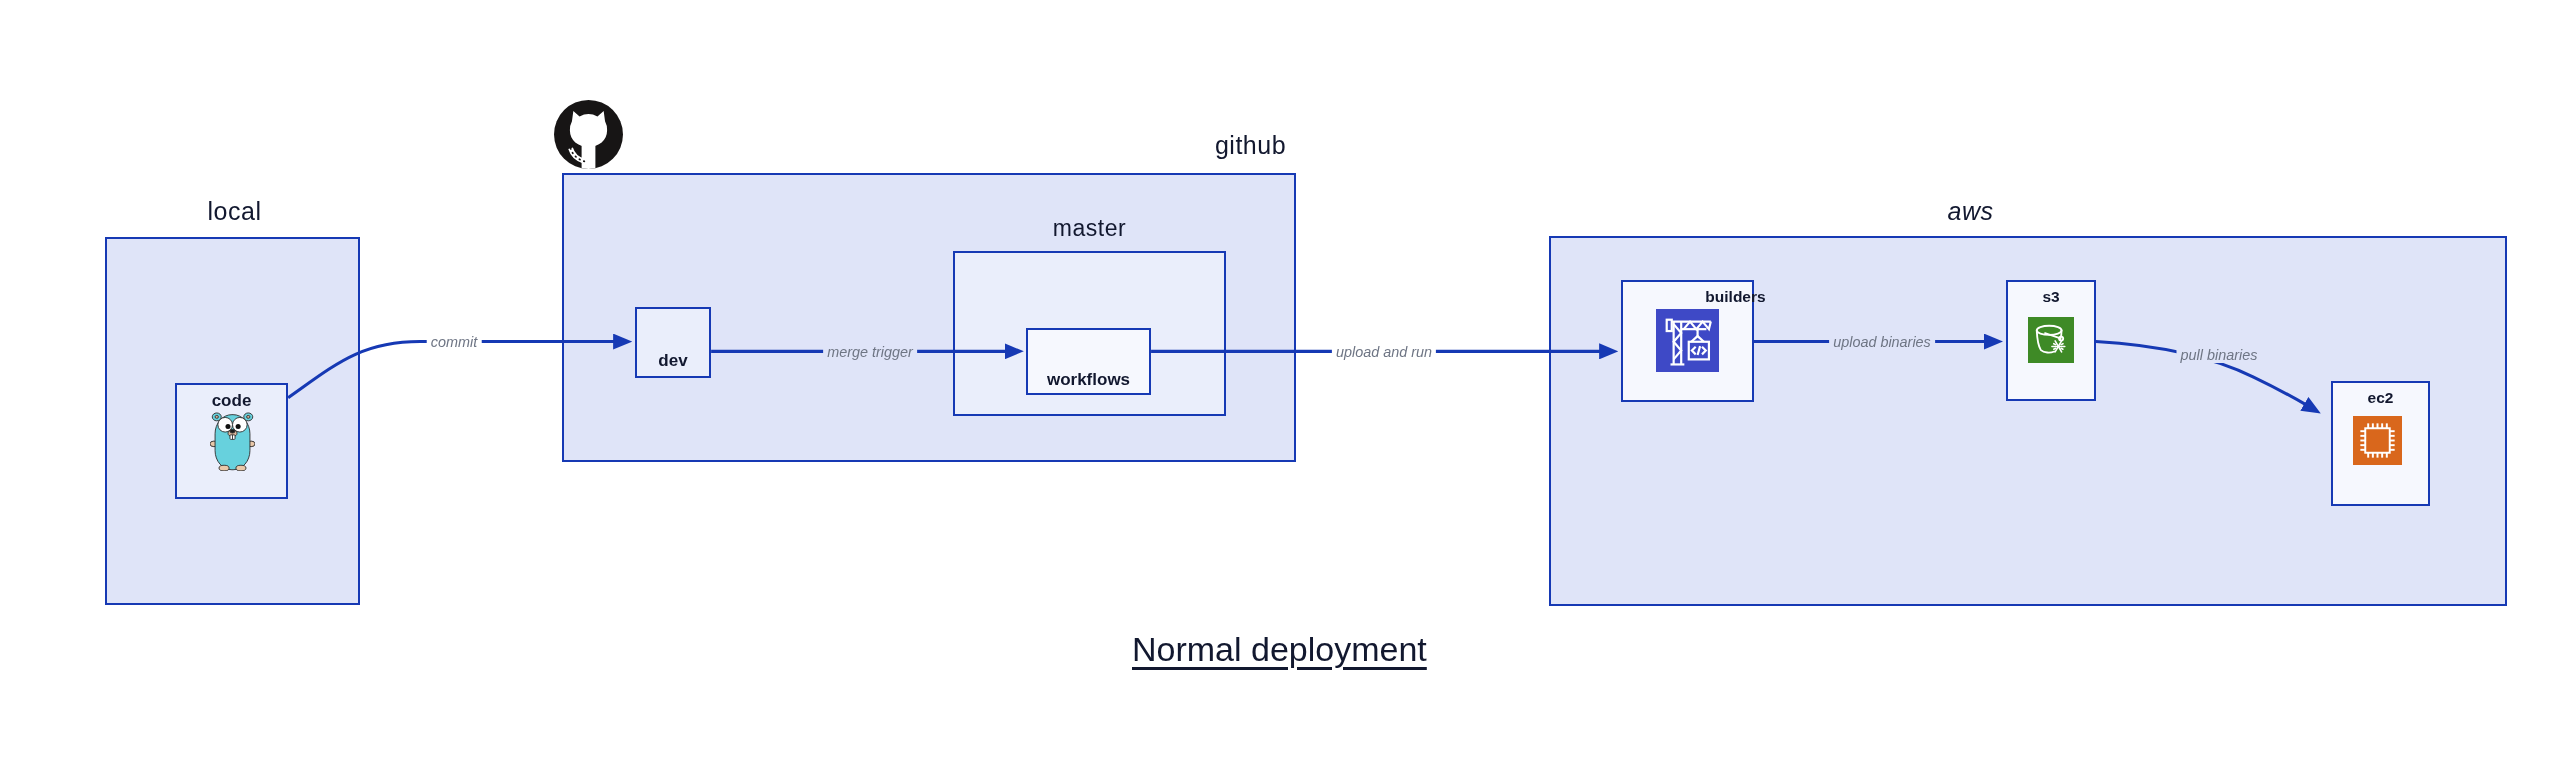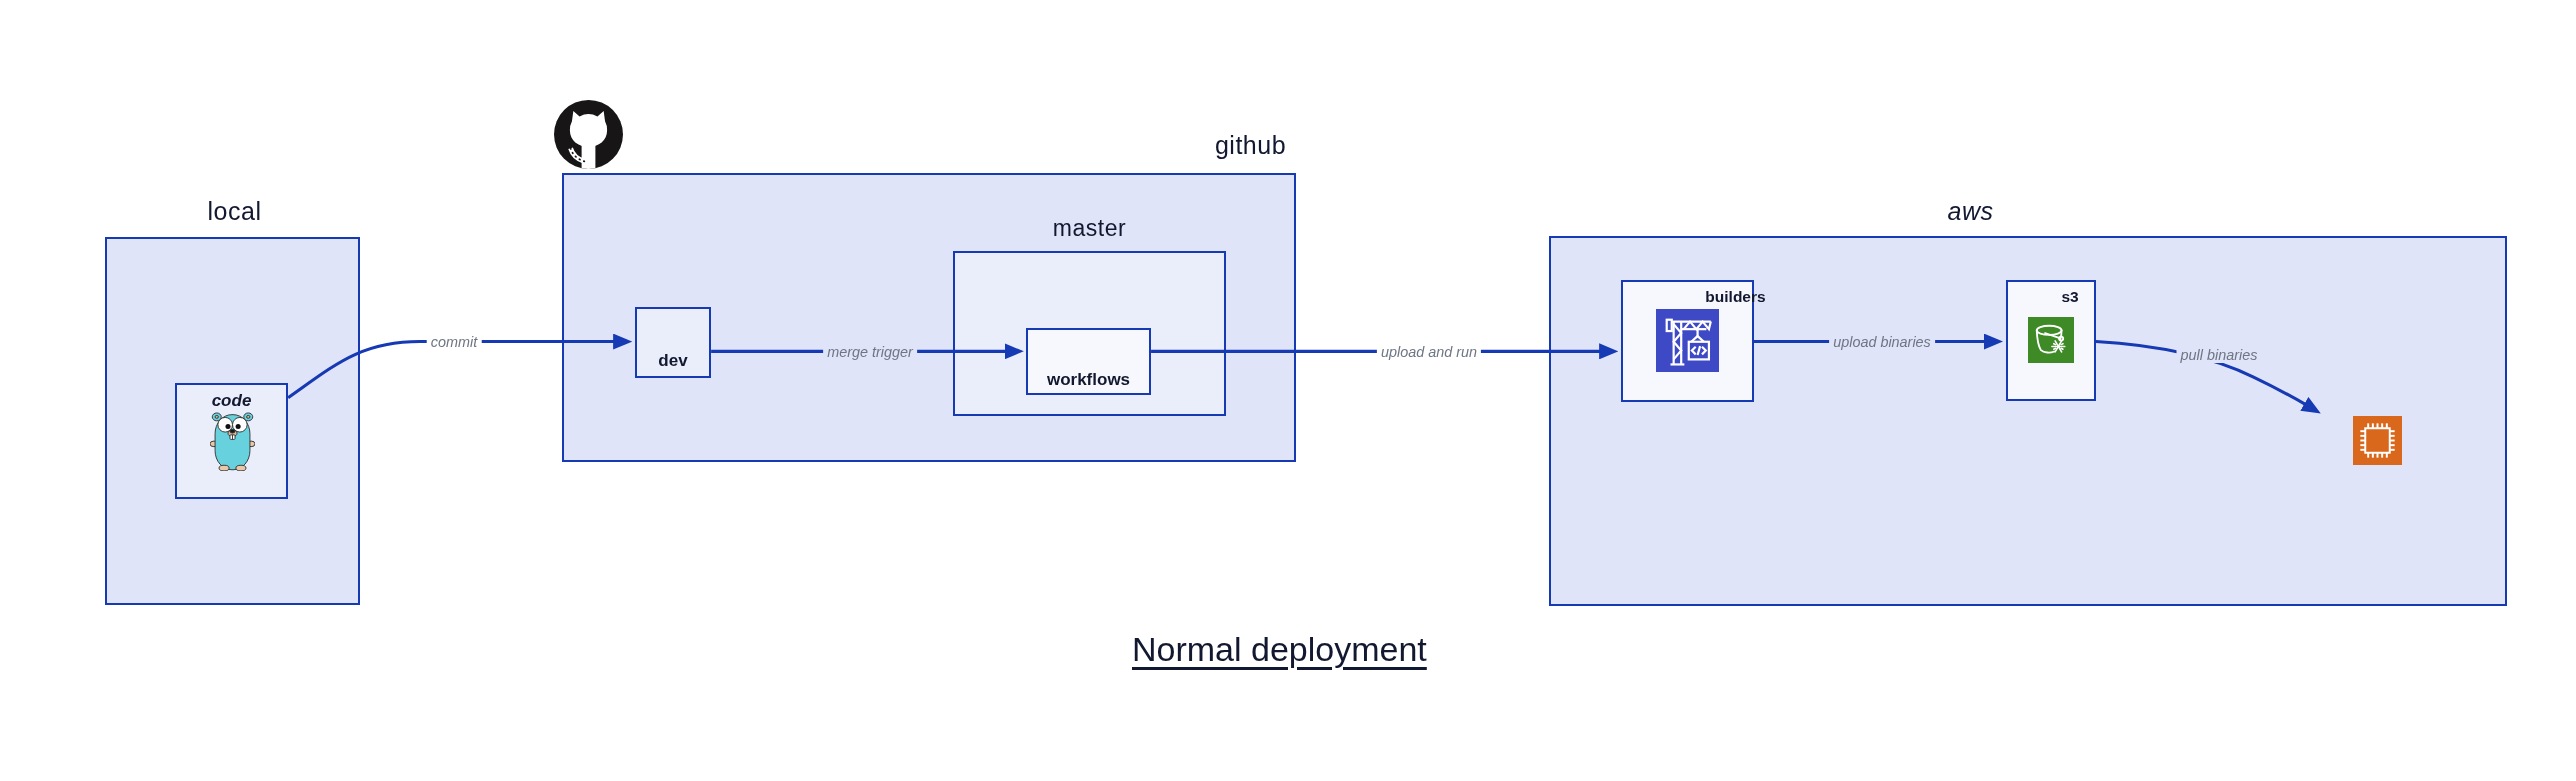--- a/index.html
+++ b/index.html
@@ -28,21 +28,21 @@
          font-size:34px;letter-spacing:0px;text-decoration:underline;text-decoration-thickness:3.1px;text-underline-offset:6.2px;}
 </style>
 </head>
 <body>
 
 <div id="canvas">
 
   <div class="group-label" style="left:107px;top:197px;width:255px;">local</div>
   <div class="group" style="left:105px;top:237px;width:255px;height:368px;"></div>
 
-  <div class="node" style="left:175px;top:383px;width:113px;height:116px;font-style:italic;">
+  <div class="node" style="left:175px;top:383px;width:113px;height:116px;">
     <div class="node-label" style="top:6.2px;">code</div>
   </div>
 
   <div class="icon-wrap" style="left:210px;top:410px;">
     <svg width="45" height="61" viewBox="0 0 80 108">
       <g stroke="#2e2e2e" stroke-width="1.6">
         <ellipse cx="12" cy="12" rx="8" ry="7" fill="#67d1dd"></ellipse>
         <ellipse cx="68" cy="12" rx="8" ry="7" fill="#67d1dd"></ellipse>
         <ellipse cx="12" cy="12" rx="3" ry="2.5" fill="#d8b59a"></ellipse>
         <ellipse cx="68" cy="12" rx="3" ry="2.5" fill="#d8b59a"></ellipse>
@@ -118,21 +118,21 @@
         <path d="M56 52 L66 43 L76 52"></path>
         <rect x="52" y="52" width="32" height="28"></rect>
         <path d="M63 60 L57 66 L63 72"></path>
         <path d="M73 60 L79 66 L73 72"></path>
         <line x1="70" y1="59" x2="66" y2="73"></line>
       </g>
     </svg>
   </div>
 
   <div class="node inner" style="left:2006px;top:280px;width:90px;height:121px;">
-    <div class="node-label small" style="top:6.2px;margin-left:19px;">s3</div>
+    <div class="node-label small" style="top:6.2px;">s3</div>
   </div>
 
   <div class="icon-wrap" style="left:2028px;top:317px;">
     <svg width="46" height="46" viewBox="0 0 100 100">
       <rect x="0" y="0" width="100" height="100" fill="#3e8a26"></rect>
       <g stroke="#ffffff" stroke-width="4" fill="none" stroke-linecap="round">
         <ellipse cx="46" cy="29" rx="27" ry="10"></ellipse>
         <path d="M19 29 C20 50 23 64 28 72 C35 78 48 79 57 75"></path>
         <path d="M73 29 C73 38 72 44 70 49"></path>
         <line x1="37" y1="35" x2="69" y2="46"></line>
@@ -143,20 +143,23 @@
           <line x1="73" y1="52" x2="59" y2="76"></line>
           <line x1="56" y1="58" x2="60" y2="60"></line>
             <line x1="72" y1="68" x2="76" y2="70"></line>
           <line x1="56" y1="70" x2="60" y2="68"></line>
             <line x1="72" y1="60" x2="76" y2="58"></line>
         </g>
       </g>
     </svg>
   </div>
 
+  <div class="node inner" style="left:2331px;top:381px;width:99px;height:125px;">
+    <div class="node-label small" style="top:6.2px;">ec2</div>
+  </div>
 
   <div class="icon-wrap" style="left:2353px;top:416px;">
     <svg width="49" height="49" viewBox="0 0 100 100">
       <rect x="0" y="0" width="100" height="100" fill="#d9671c"></rect>
       <g stroke="#ffffff" stroke-width="4" fill="none">
         <rect x="25" y="25" width="50" height="50"></rect>
         <g>
           <line x1="31" y1="15" x2="31" y2="25"></line>
             <line x1="40.5" y1="15" x2="40.5" y2="25"></line>
           <line x1="50" y1="15" x2="50" y2="25"></line>
@@ -192,20 +195,20 @@
       <path d="M 559 772 C 650 708 700 663 815 663 L 1196 663" marker-end="url(#arrow)"></path>
       <path d="M 1380 682 L 1956 682" marker-end="url(#arrow)"></path>
       <path d="M 2234 682 L 3110 682" marker-end="url(#arrow)"></path>
       <path d="M 3404 663 L 3857 663" marker-end="url(#arrow)"></path>
       <path d="M 4068 663 C 4190 670 4292 692 4374 732 C 4428 758 4456 774 4478 787" marker-end="url(#arrow)"></path>
     </g>
   </svg>
 
   <span class="edge-label on-white" style="left:454px;top:342px;">commit</span>
   <span class="edge-label on-group" style="left:870px;top:352px;">merge trigger</span>
-  <span class="edge-label on-white" style="left:1384px;top:352px;margin-left:45px;">upload and run</span>
+  <span class="edge-label on-white" style="left:1384px;top:352px;">upload and run</span>
   <span class="edge-label on-group" style="left:1882px;top:342px;">upload binaries</span>
   <span class="edge-label on-group" style="left:2219px;top:355px;">pull binaries</span>
 
   <div id="title">Normal deployment</div>
 
 </div>
 
 
 </body></html>

